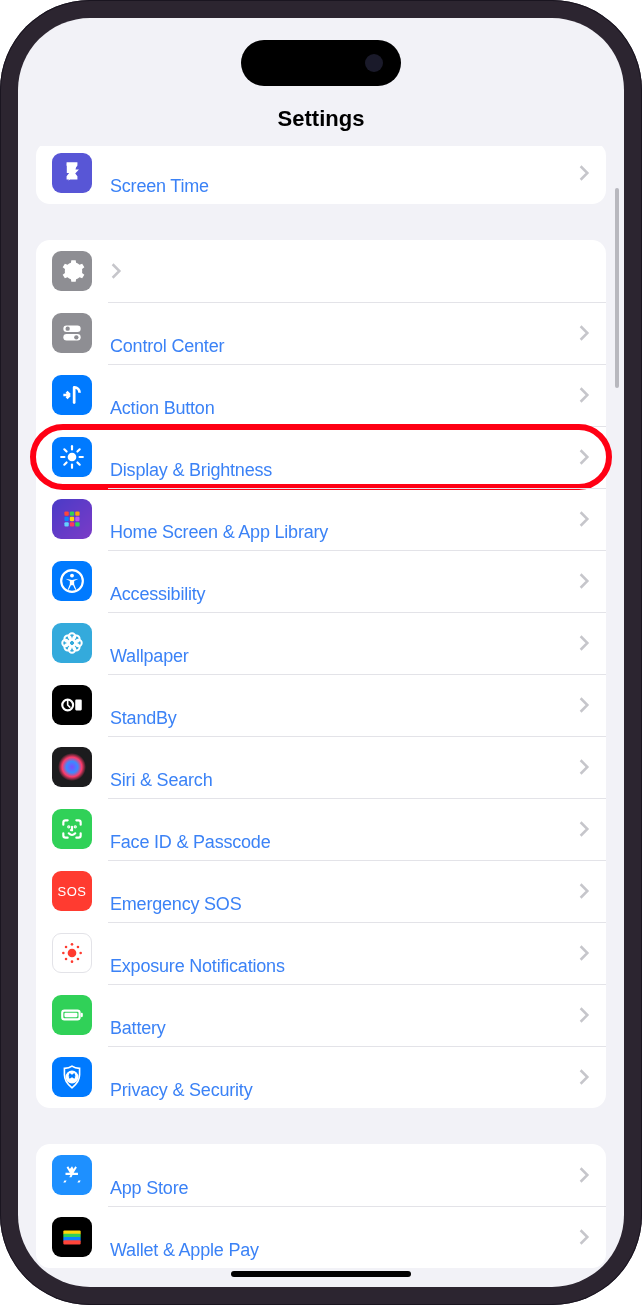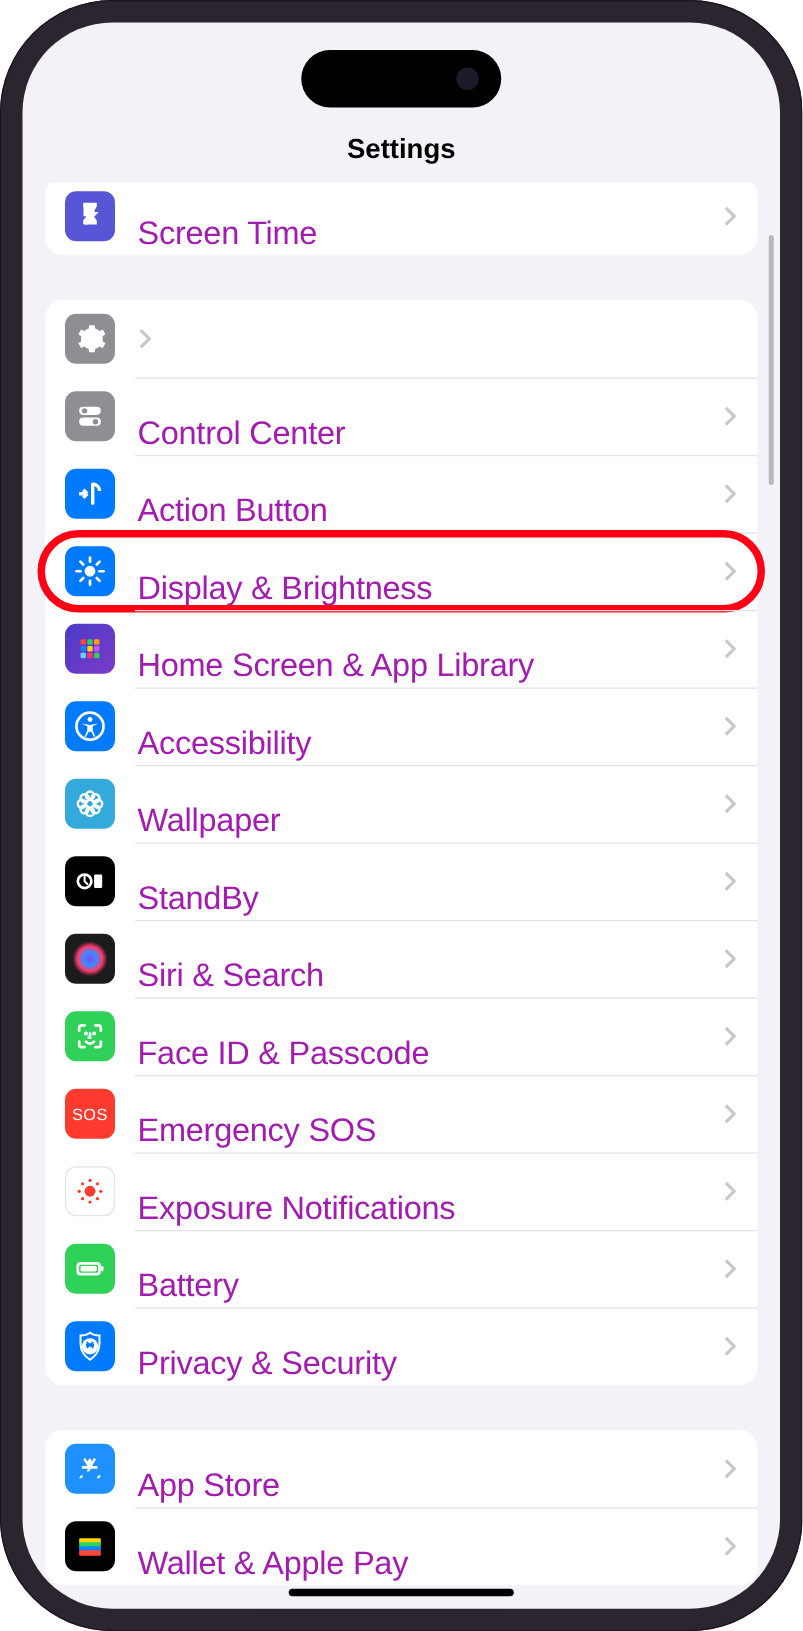--- a/index.html
+++ b/index.html
@@ -63,21 +63,21 @@
       position:absolute; left:-6px; right:-6px; top:-2px; bottom:-2px;
       border:6px solid #ff0014; border-radius:36px; pointer-events:none;
     }
     .icon-box {
       width: 40px; height: 40px; border-radius: 9px; flex-shrink: 0;
       display: flex; align-items: center; justify-content: center; margin-right: 18px;
       color:#fff;
     }
     .icon-box svg { width: 26px; height: 26px; display:block; }
     .icon-box.img-style svg{ width:40px; height:40px;}
-    .row-label { font-size: 26px; color: #a21caf; flex: 1; letter-spacing: -0.2px; margin-top: 27px;}
+    .row-label { font-size: 18px; color: #3b82f6; flex: 1; letter-spacing: -0.2px; margin-top: 27px;}
     .chevron { color: #c6c6cb; }
     .chevron svg{ width:12px; height:18px; display:block; }
 
     .scroll-ind{ position:absolute; right:5px; top:170px; width:4px; height:200px; background:#b8b8be; border-radius:2px;}
 
     .home-ind{ position:absolute; bottom:10px; left:50%; transform:translateX(-50%); width:180px; height:6px; background:#000; border-radius:4px;}
   </style>
 </head>
 <body>
 

